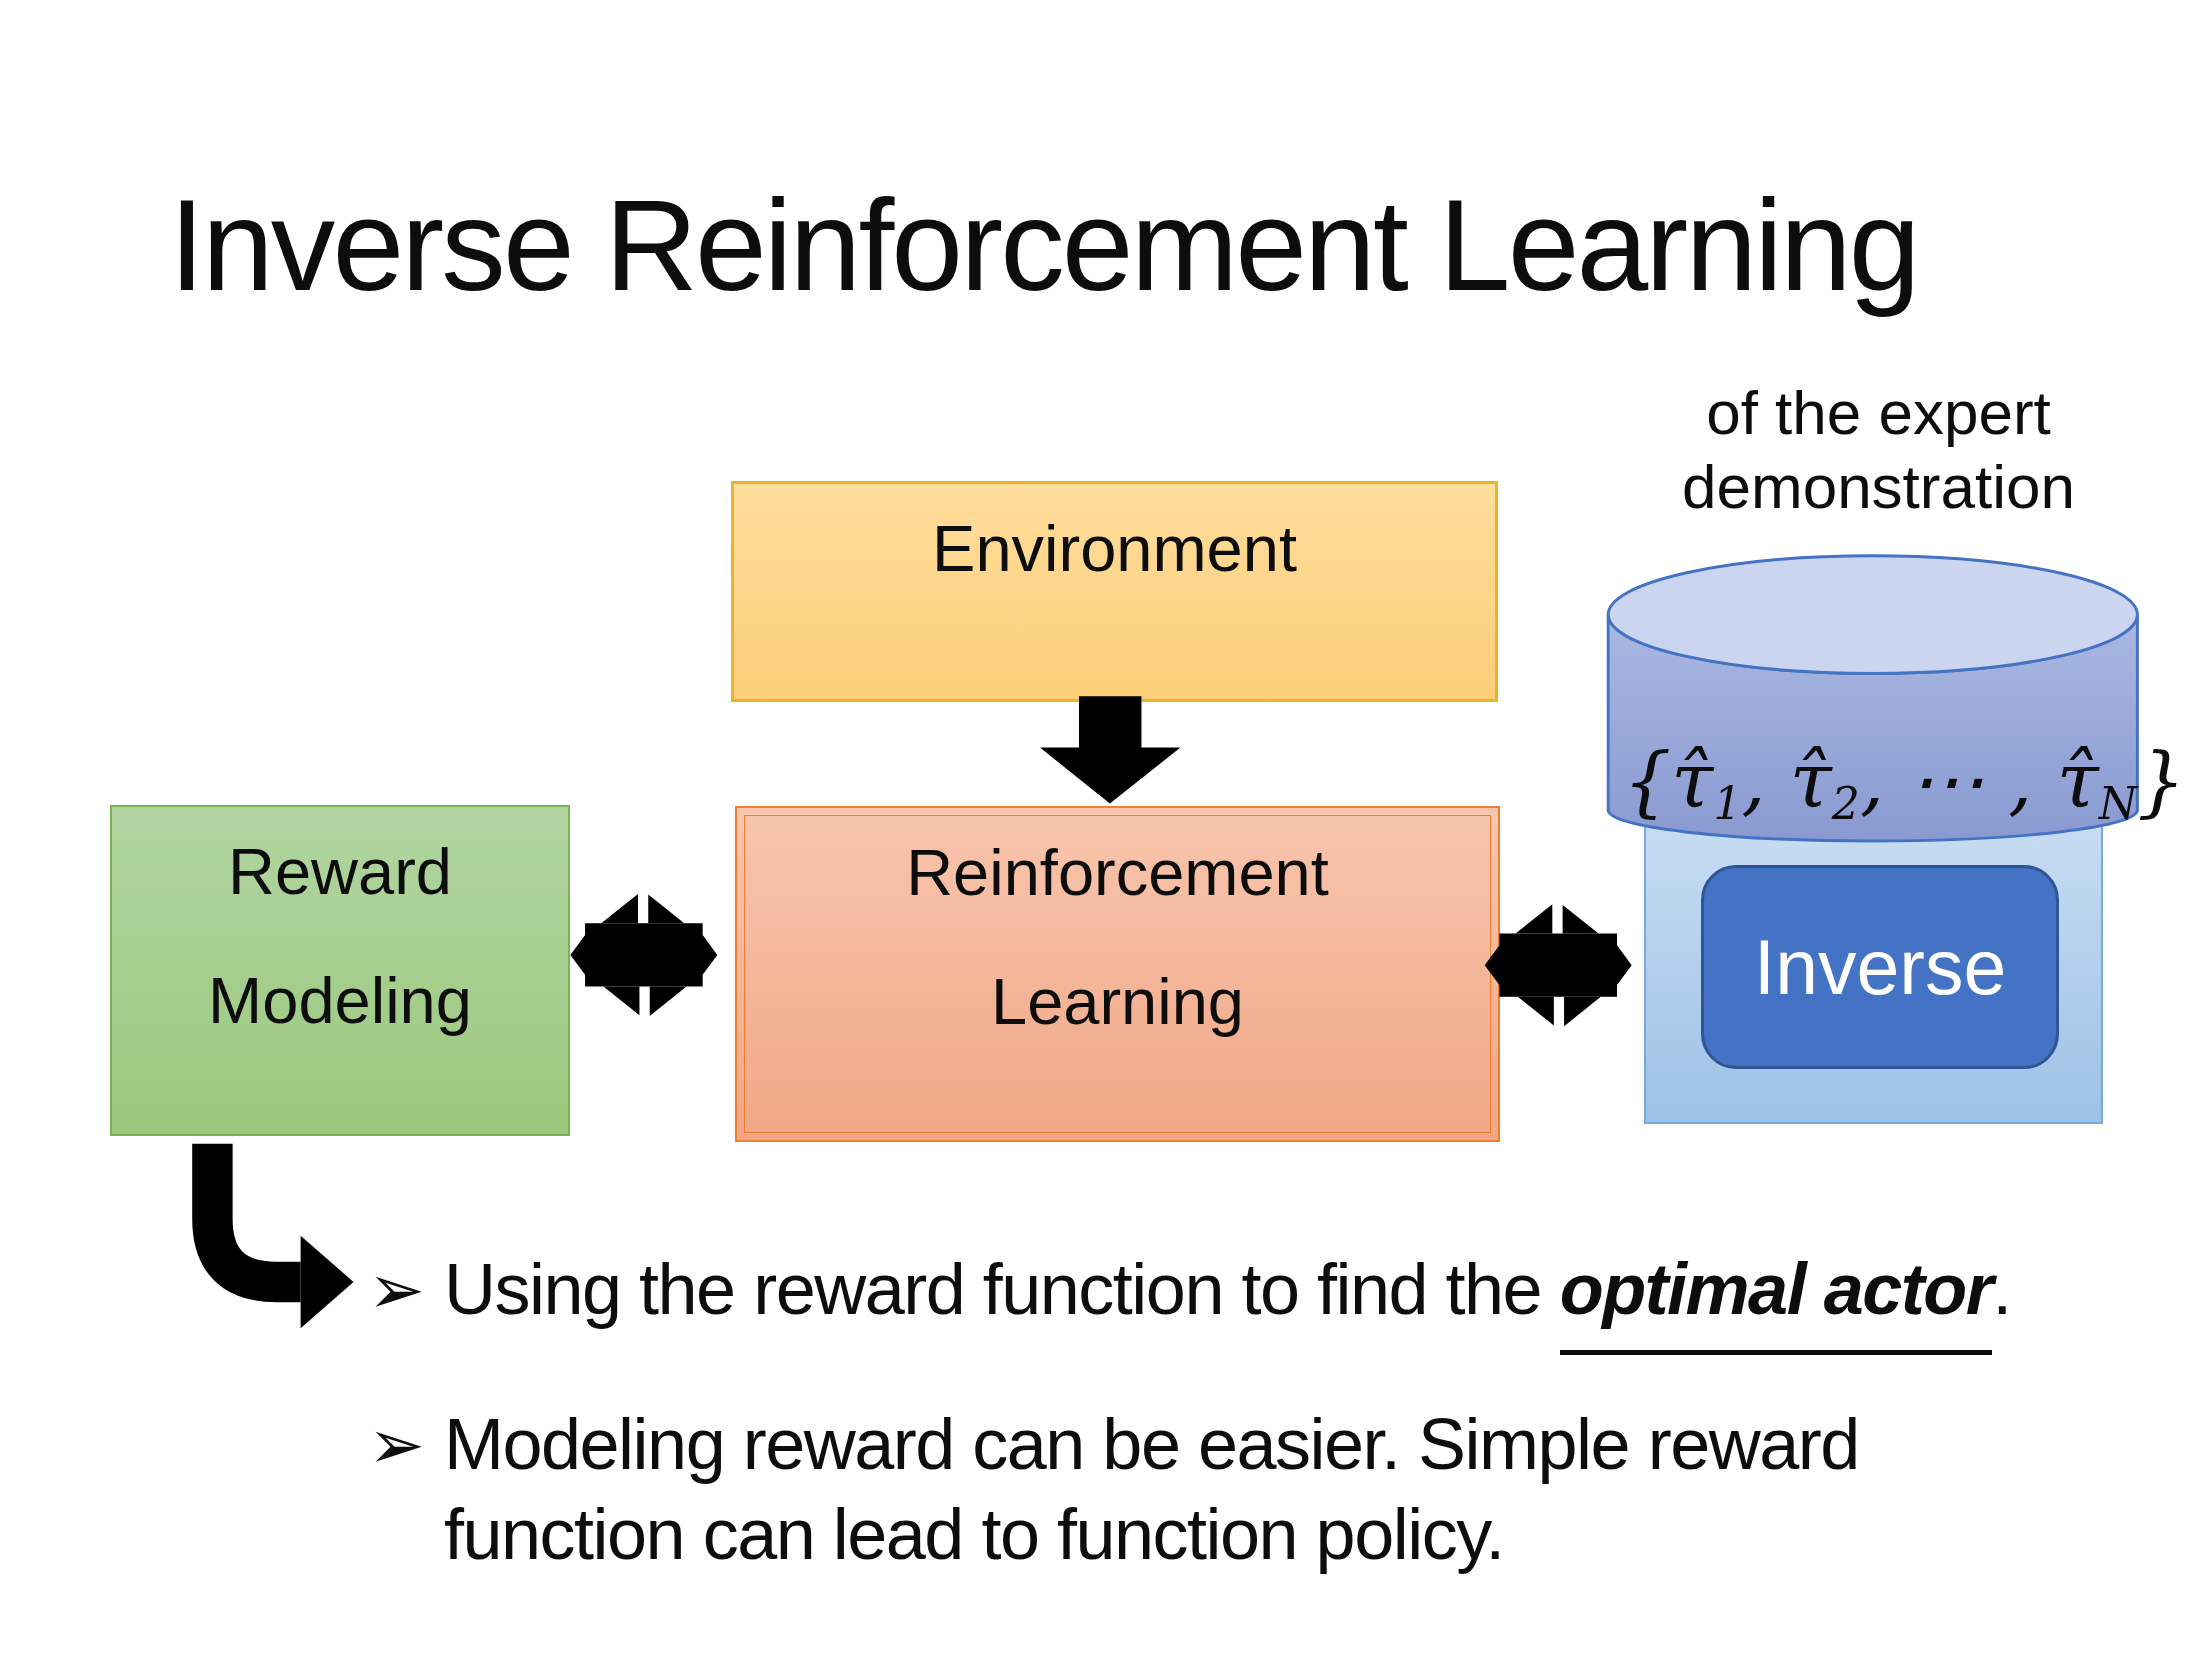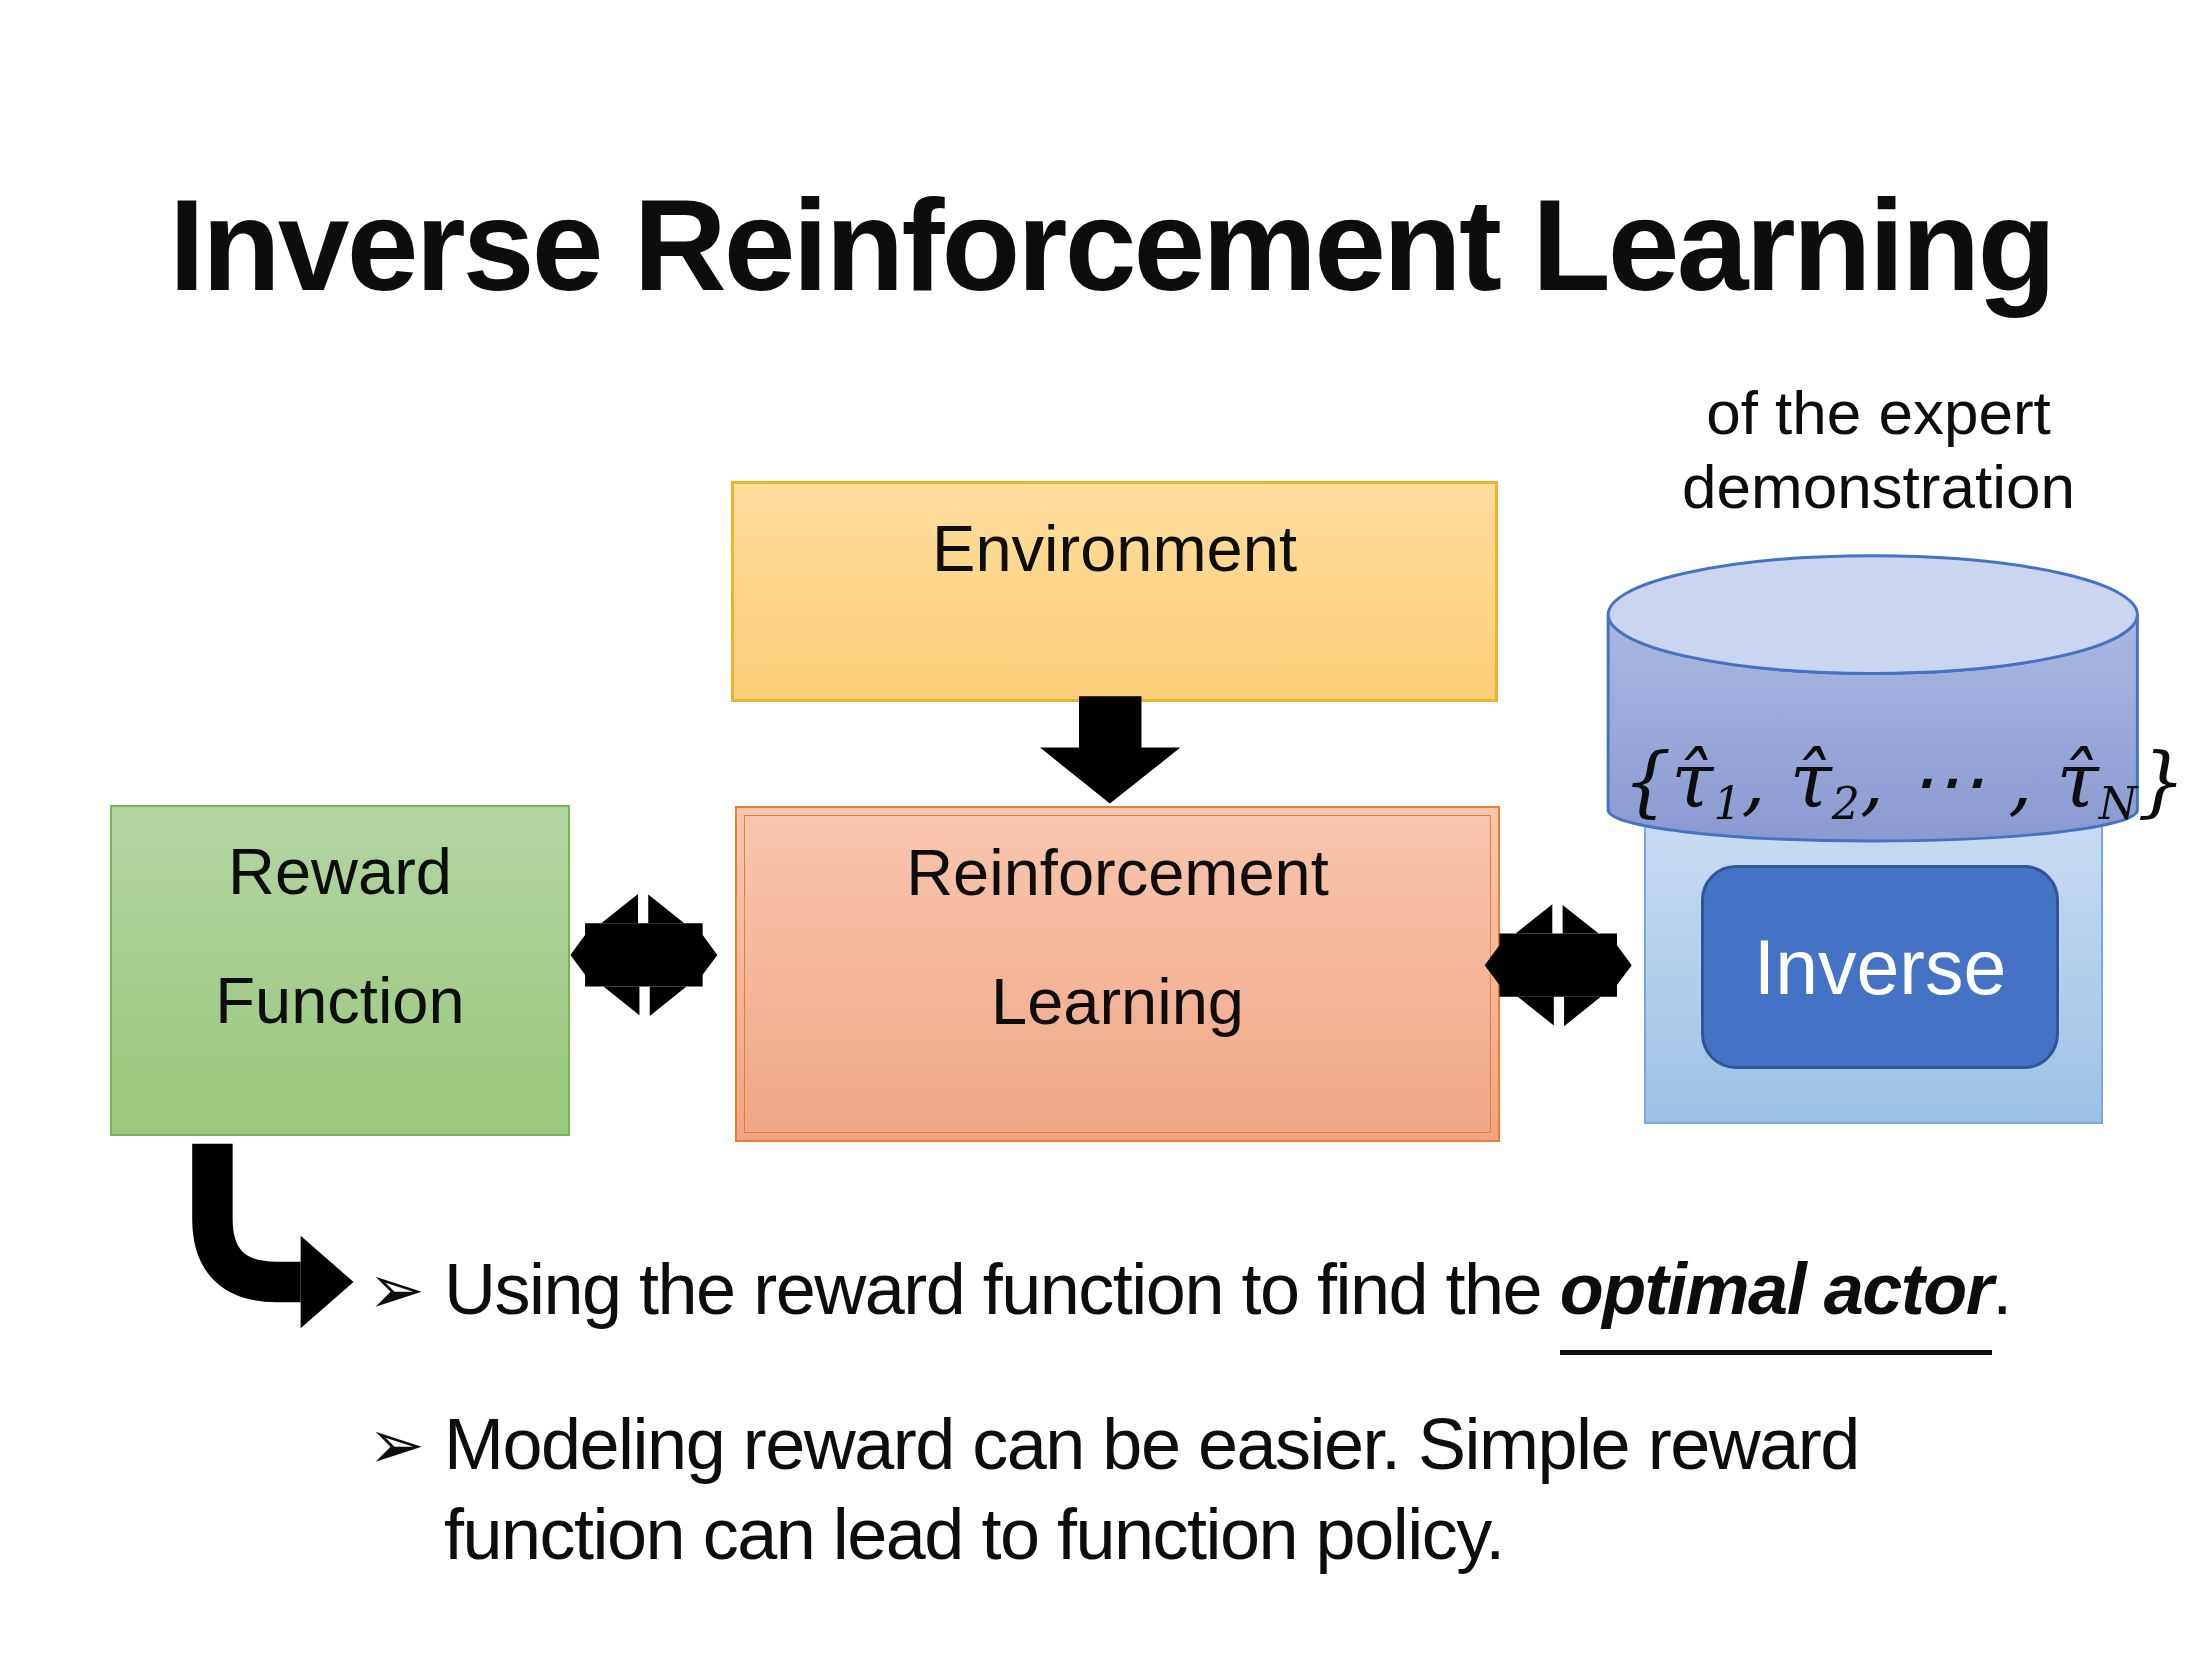--- a/index.html
+++ b/index.html
@@ -7,21 +7,21 @@
     width:2205px;height:1654px;
     background:var(--background,#fff);
     font-family:"Liberation Sans", sans-serif;
     color:var(--text,#0d0d0d);
     position:relative;overflow:hidden;
   }
   .slide{position:absolute;inset:0;}
 
   .title{
     position:absolute;left:169px;top:168px;margin:0;
-    font-size:129px;font-weight:700;letter-spacing:-2.9px;
+    font-size:129px;font-weight:400;letter-spacing:-2.9px;
     line-height:154px;white-space:nowrap;color:var(--text);
   }
 
   .demo-label{
     position:absolute;left:1610px;top:376px;width:537px;
     text-align:center;font-size:62px;line-height:74px;color:var(--text);
   }
   .demo-label span{display:block;}
 
   .box{
@@ -100,21 +100,21 @@
     <span>of the expert</span>
     <span>demonstration</span>
   </div>
 
   <div class="box env">
     <span>Environment</span>
   </div>
 
   <div class="box reward">
     <span>Reward</span>
-    <span>Function</span>
+    <span>Modeling</span>
   </div>
 
   <div class="box rl">
     <span>Reinforcement</span>
     <span>Learning</span>
   </div>
 
   <div class="panel"></div>
 
   <svg class="overlay" width="2205" height="1654" viewBox="0 0 3000 2250">

